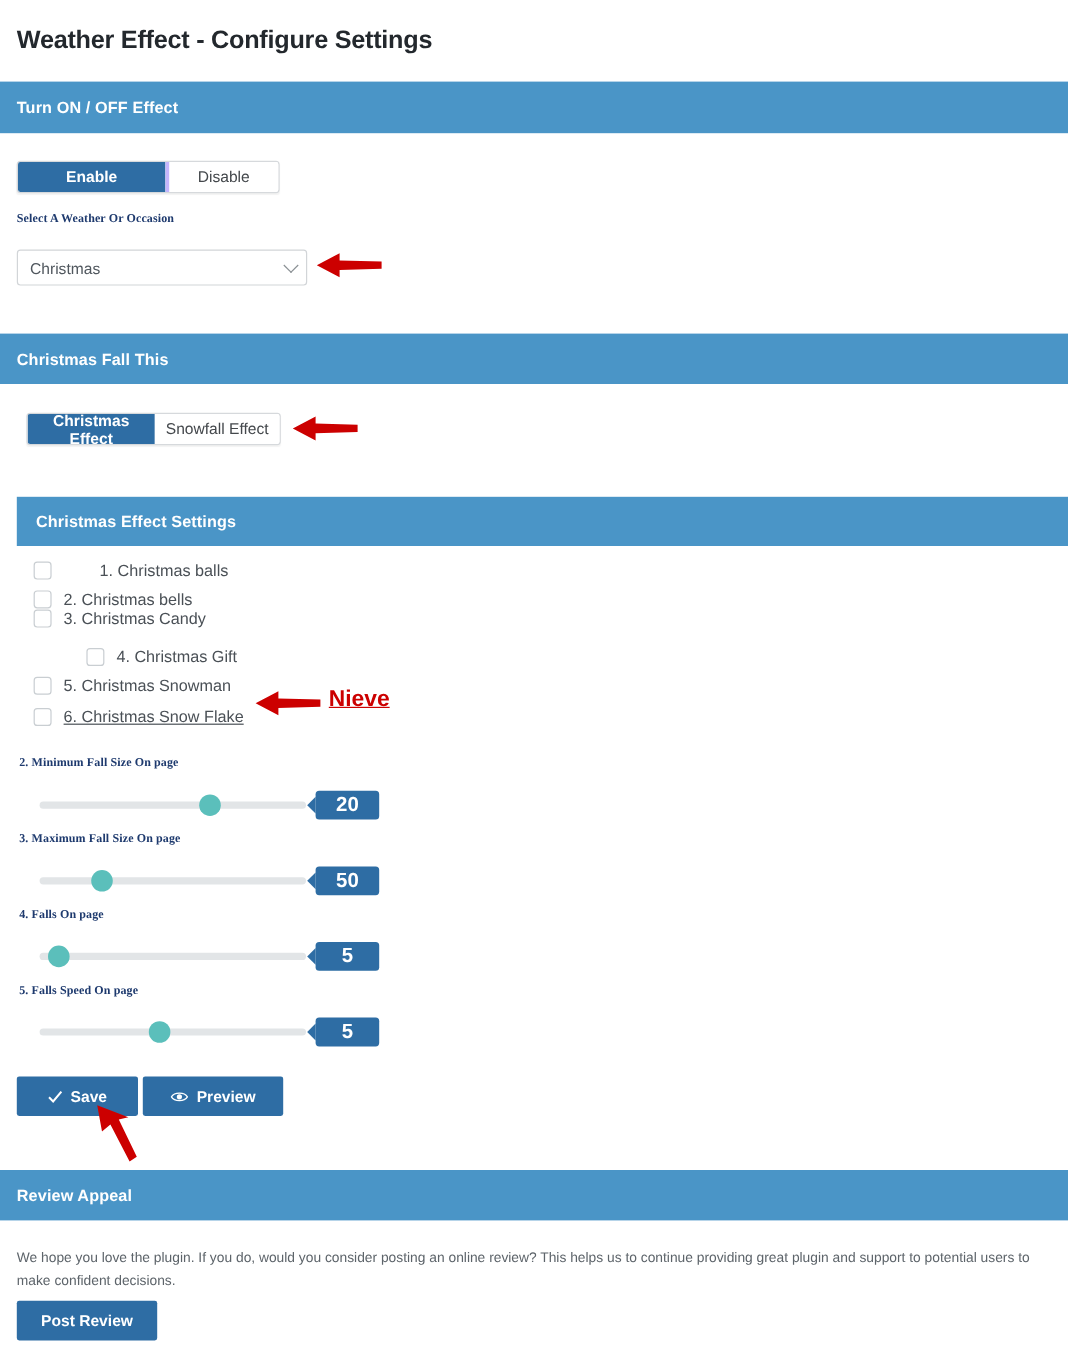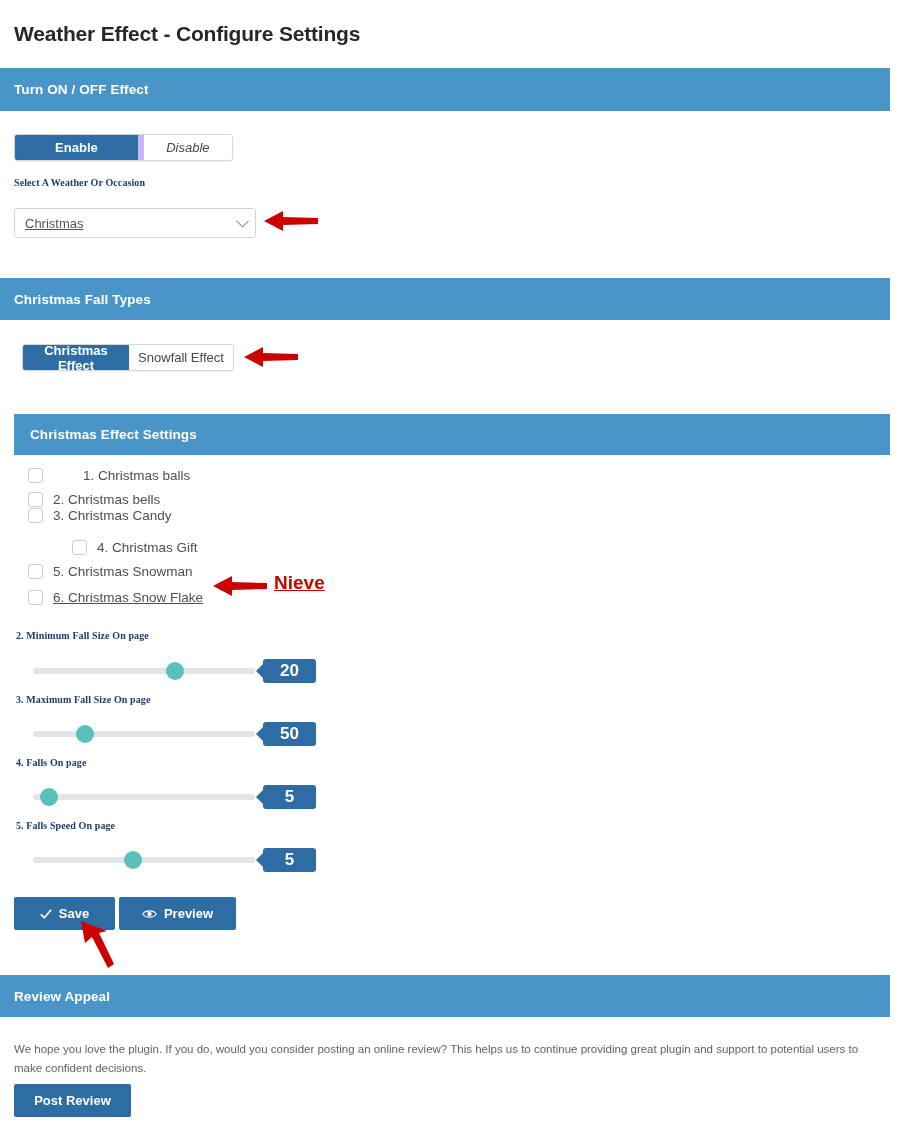--- a/index.html
+++ b/index.html
@@ -104,21 +104,20 @@
     border: 1px solid #d2d5d8;
     border-radius: 3px;
     background: #fff;
     font-family: "Liberation Sans", sans-serif;
     font-size: 13px;
     color: #50575e;
     padding: 0 26px 0 10px;
     display: flex;
     align-items: center;
     cursor: pointer;
-    text-decoration: underline;
   }
   .chev {
     position: absolute;
     right: 9px;
     top: 50%;
     transform: translateY(-60%);
     width: 9px;
     height: 9px;
     border-right: 1.6px solid #8a9094;
     border-bottom: 1.6px solid #8a9094;
@@ -231,36 +230,36 @@
 <body>
 
 <div class="page-title">Weather Effect - Configure Settings</div>
 
 <div class="panel-head" style="left:0px; top:68px; width:890px; height:43px;">
   <span>Turn ON / OFF Effect</span>
 </div>
 
 <div class="seg-group" style="left:14px; top:134px; width:219px; height:27px;">
   <button class="seg active" style="width:124px;height:100%;">Enable</button>
-  <button class="seg" style="width:95px;height:100%;border-left:6px solid #c4b5fd;font-style:italic;">Disable</button>
+  <button class="seg" style="width:95px;height:100%;border-left:3px solid #c4b5fd;">Disable</button>
 </div>
 
 <div class="field-label" style="left:14px; top:177px;">Select A Weather Or Occasion</div>
 
 <div class="select-wrap" style="top:208px;">
   <div class="select-box">Christmas</div>
   <span class="chev"></span>
 </div>
 
 <svg class="arrow-left" style="left:263px; top:208px;" viewBox="0 0 56 26">
   <path d="M1 13 L20 3 L20 9 L55 10 L55 16 L20 17 L20 23 Z" fill="#cc0000"></path>
 </svg>
 
 <div class="panel-head" style="left:0px; top:278px; width:890px; height:42px;">
-  <span>Christmas Fall Types</span>
+  <span>Christmas Fall This</span>
 </div>
 
 <div class="seg-group" style="left:22px; top:344px; width:212px; height:27px;">
   <button class="seg active" style="width:107px;height:100%;">Christmas Effect</button>
   <button class="seg" style="width:105px;height:100%;">Snowfall Effect</button>
 </div>
 
 <svg class="arrow-left" style="left:243px; top:344px;" viewBox="0 0 56 26">
   <path d="M1 13 L20 3 L20 9 L55 10 L55 16 L20 17 L20 23 Z" fill="#cc0000"></path>
 </svg>

